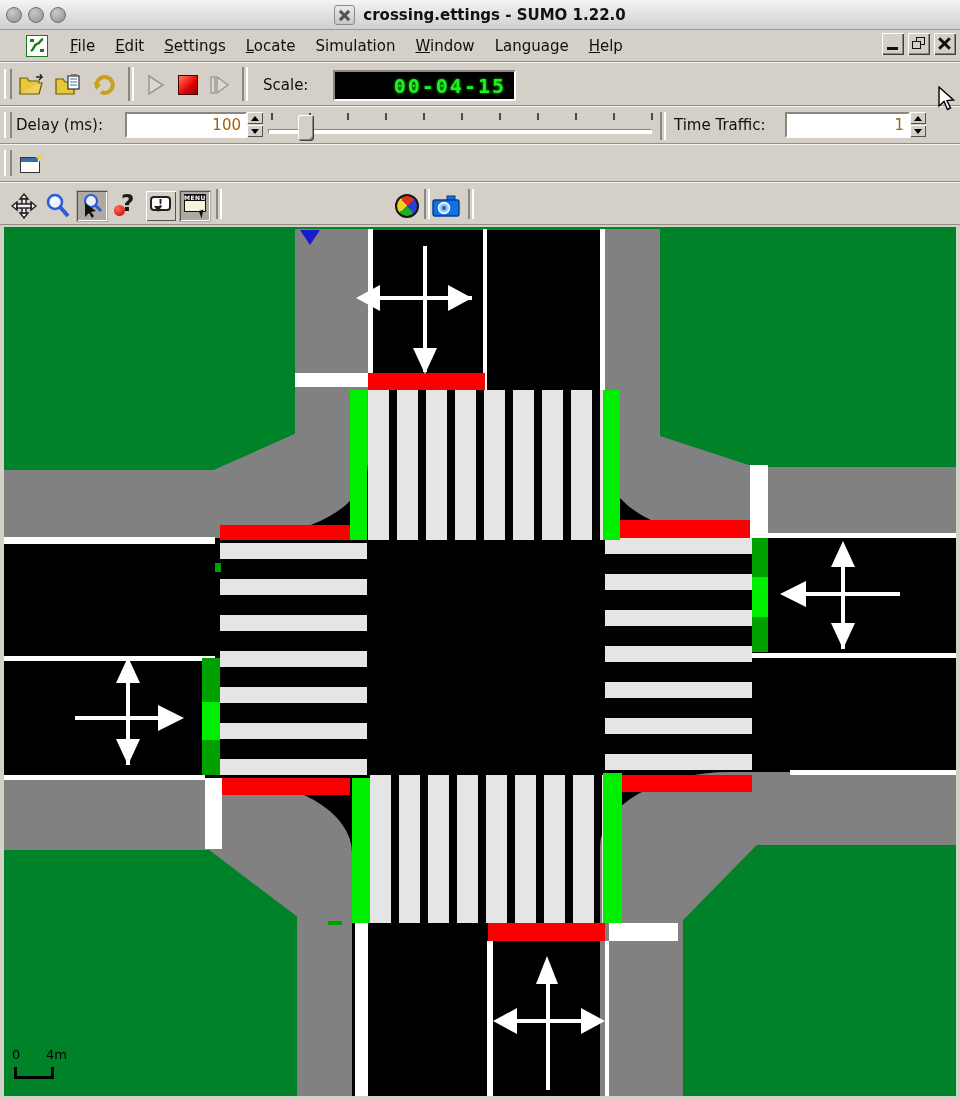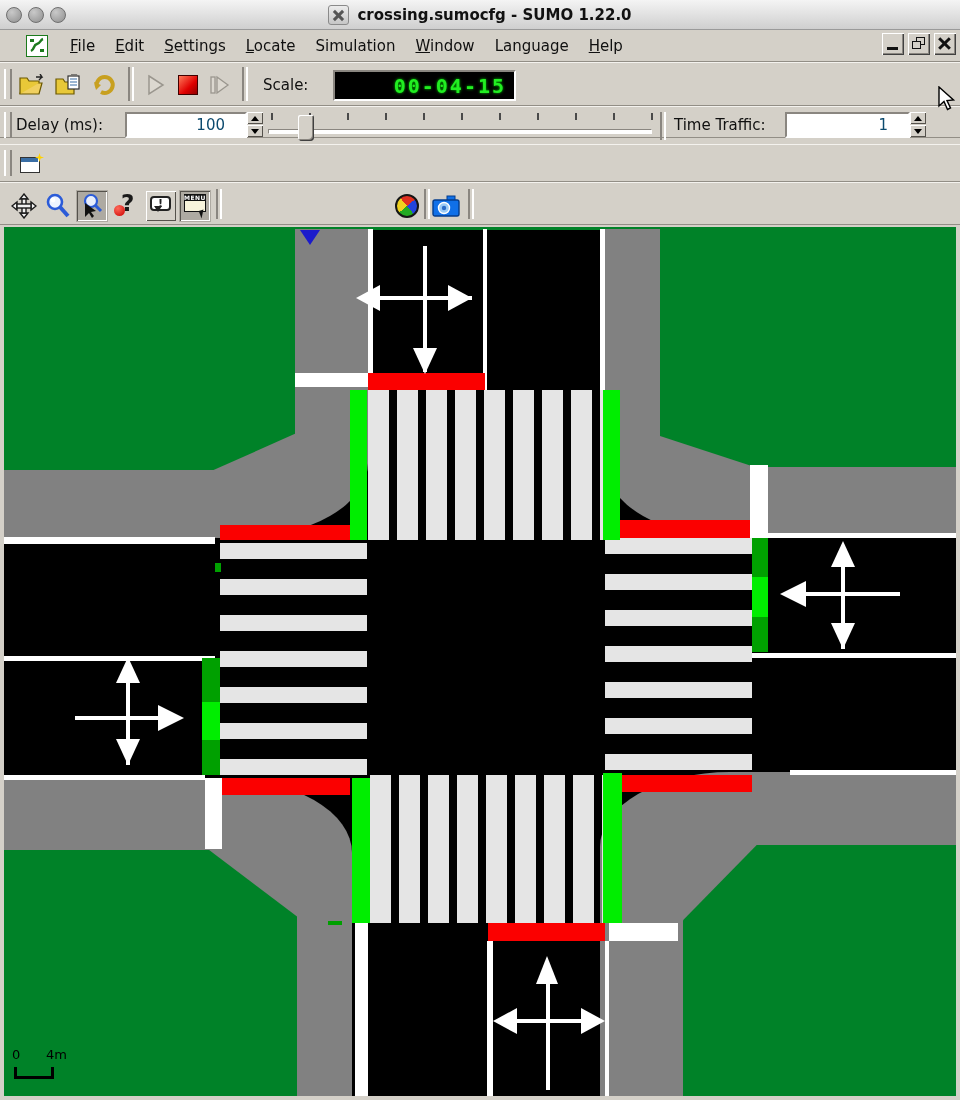--- a/index.html
+++ b/index.html
@@ -48,21 +48,21 @@
   .tbtn{position:absolute;width:32px;height:32px;background:#D4D0C8;border:1px solid transparent;
     display:flex;align-items:center;justify-content:center;}
   .tbtn.raised{box-shadow:inset 1px 1px 0 #fff,inset -1px -1px 0 #55524c;}
   .tbtn.pressed{background:#AEAAA2;box-shadow:inset 1px 1px 0 #55524c,inset -1px -1px 0 #fff;}
   .lbl{position:absolute;font-size:15px;color:#101010;}
   .led{position:absolute;background:#000;border:2px solid;border-color:#8a8680 #fff #fff #8a8680;
     display:flex;align-items:center;justify-content:flex-end;padding-right:8px;}
   .led span{font-family:"DejaVu Sans Mono","Liberation Mono",monospace;font-weight:bold;
     font-size:20px;color:#22EE22;letter-spacing:2px;text-shadow:0 0 3px #0c0;}
   .field{position:absolute;background:#fff;border:2px solid;border-color:#8a8680 #fff #fff #8a8680;
-    font-size:15px;font-family:inherit;text-align:right;padding:0 20px;color:#0c4a6e;}
+    font-size:15px;font-family:inherit;text-align:right;padding:0 4px;color:#a16207;}
   .spinner{position:absolute;width:16px;display:flex;flex-direction:column;gap:1px;}
   .spin-btn{height:12px;background:#D4D0C8;box-shadow:inset 1px 1px 0 #fff,inset -1px -1px 0 #55524c;
     display:flex;align-items:center;justify-content:center;}
   .arr-up{width:0;height:0;border:4px solid transparent;border-bottom:5px solid #000;border-top:none;}
   .arr-dn{width:0;height:0;border:4px solid transparent;border-top:5px solid #000;border-bottom:none;}
   .ticks{position:absolute;height:7px;
     background:repeating-linear-gradient(90deg,#4a4a4a 0 2px,transparent 2px 38px);}
   .groove{position:absolute;height:5px;background:#fff;border:1px solid;border-color:#8a8680 #fff #fff #8a8680;}
   .thumb{position:absolute;width:16px;height:26px;background:#D4D0C8;border-radius:2px 2px 4px 4px;
     box-shadow:inset 1px 1px 0 #fff,inset -1px -1px 0 #404040,inset -2px -2px 0 #8a8680;}
@@ -96,21 +96,21 @@
 
 <div class="titlebar">
   <span class="mac-dot" style="left:6px"></span>
   <span class="mac-dot" style="left:28px"></span>
   <span class="mac-dot" style="left:50px"></span>
   <div class="title-center">
     <span class="x-icon">
         <i></i>
         <i></i>
       </span>
-    <span class="title-text">crossing.sumocfg - SUMO 1.22.0</span>
+    <span class="title-text">crossing.ettings - SUMO 1.22.0</span>
   </div>
 </div>
 
 <div class="menubar">
   <span class="app-icon">
     <svg width="18" height="18" viewBox="0 0 18 18">
       <path d="M3 14 C7 12 5 8 9 7 C13 6 12 3 15 2" stroke="#1c7a1c" stroke-width="2.4" fill="none"></path>
       <rect x="2" y="2" width="4" height="3" fill="#1c7a1c"></rect>
       <rect x="12" y="12" width="4" height="3" fill="#1c7a1c"></rect>
     </svg>
@@ -176,21 +176,21 @@
       <path d="M8 3 L19 11 L8 19 Z" fill="#dcd8d0" stroke="#9a968e" stroke-width="1.3"></path>
     </svg>
   </div>
   <div class="vsep" style="left:242px"></div>
   <span class="lbl" style="left:263px;top:13px">Scale:</span>
   <div class="led" style="left:333px;top:69px;width:183px;height:31px;top:7px">
     <span>00-04-15</span>
   </div>
 </div>
 
-<div class="row" style="top:106px;height:32px;">
+<div class="row" style="top:106px;height:38px;">
   <div class="handle" style="left:4px;height:26px;top:5px"></div>
   <span class="lbl" style="left:16px;top:9px">Delay (ms):</span>
   <input class="field" style="left: 125px; top: 5px; width: 122px; height: 26px;" readonly="" value="100">
   <div class="spinner" style="left:247px;top:5px">
     <div class="spin-btn">
         <i class="arr-up"></i>
       </div>
     <div class="spin-btn">
         <i class="arr-dn"></i>
       </div>

